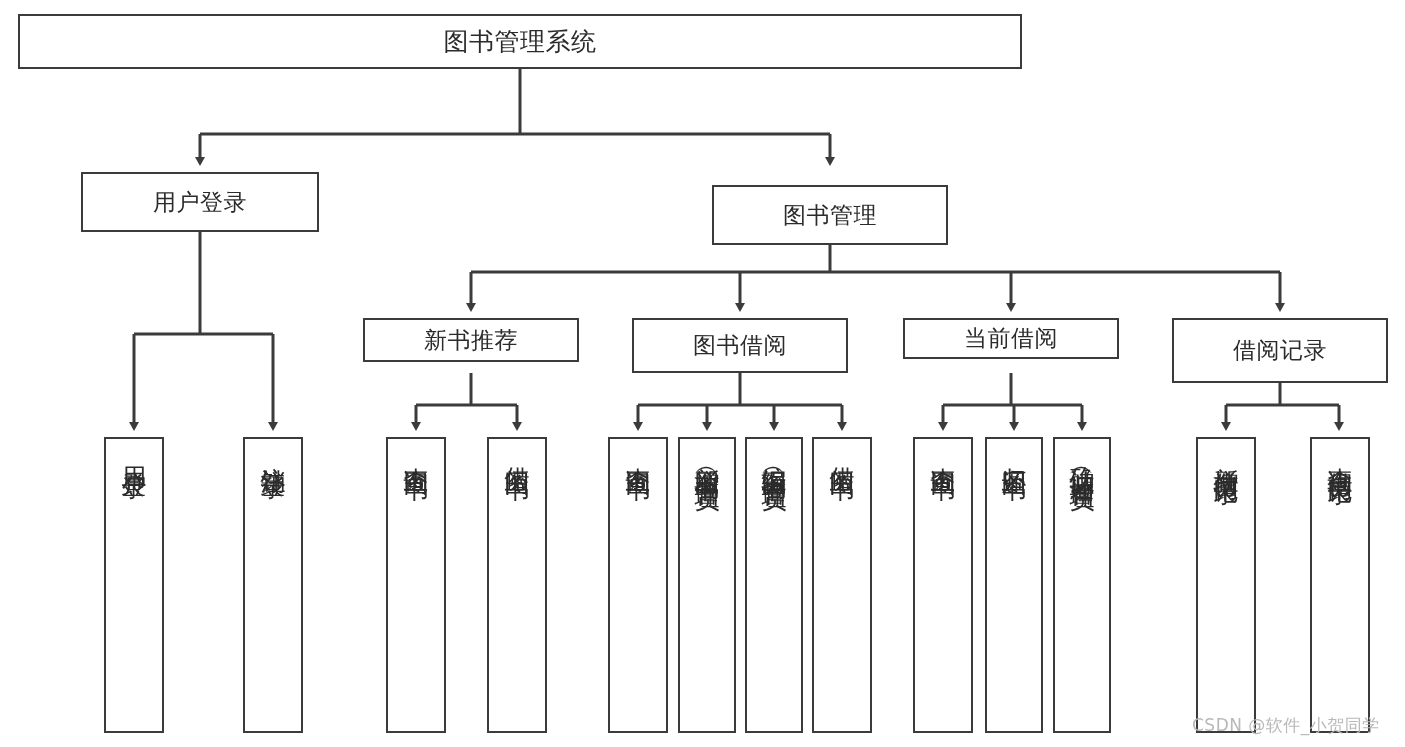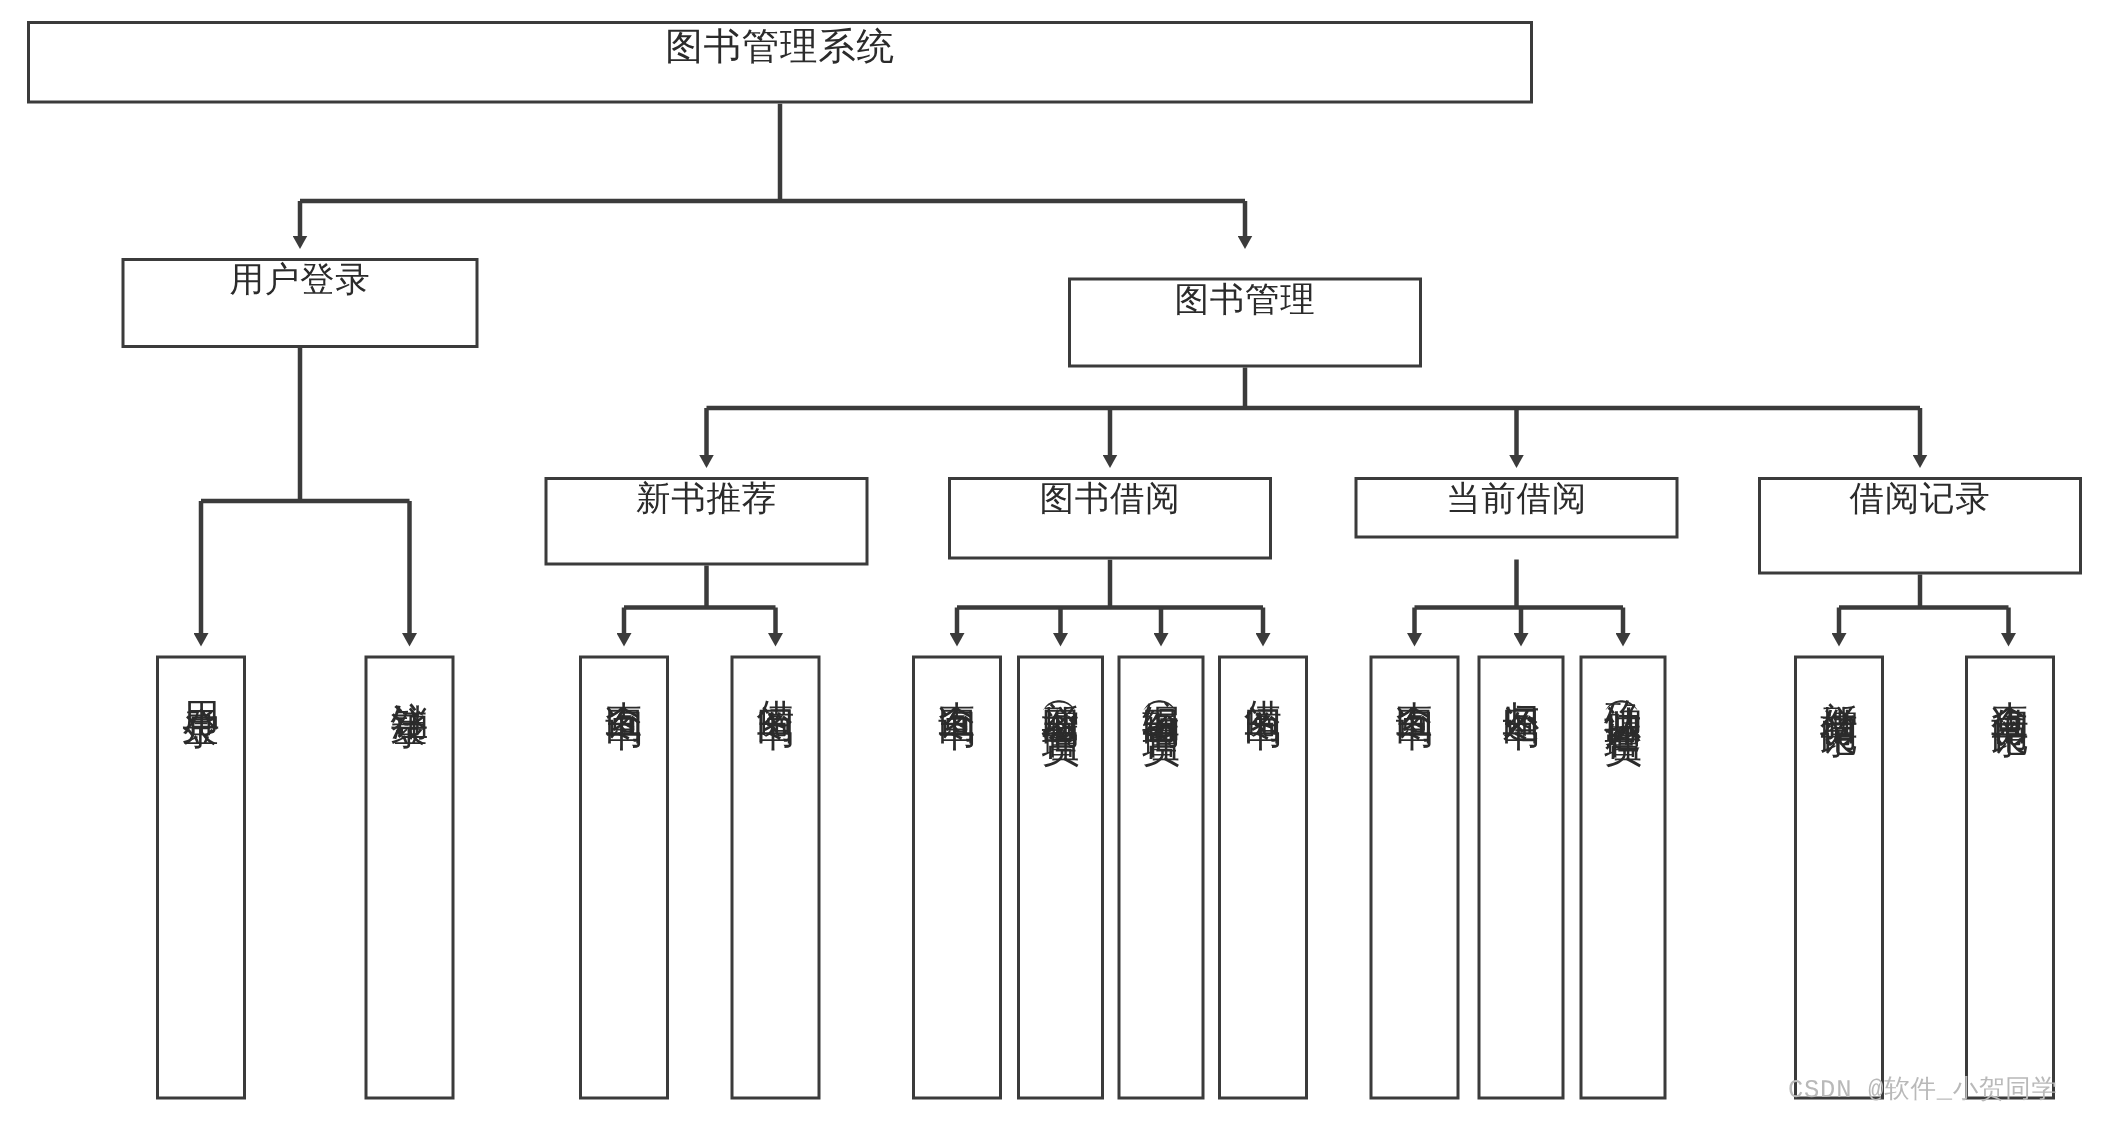--- a/index.html
+++ b/index.html
@@ -25,20 +25,21 @@
     width: 1405px;
     height: 747px;
     pointer-events: none;
   }
   .node {
     position: absolute;
     box-sizing: border-box;
     border: 2.5px solid #3b3b3b;
     background: #ffffff;
     display: flex;
+    align-items: center;
     justify-content: center;
     color: #2b2b2b;
   }
   .node-label {
     display: block;
     text-align: center;
     line-height: 1.16;
     letter-spacing: 0.5px;
     color: #2b2b2b;
   }
@@ -131,21 +132,21 @@
     <span class="node-label">图书管理系统</span>
   </div>
 
   <div class="node horiz" style="left: 81px; top: 172px; width: 238px; height: 60px;">
     <span class="node-label">用户登录</span>
   </div>
   <div class="node horiz" style="left: 712px; top: 172px; width: 236px; height: 60px; margin-top: 13px;">
     <span class="node-label">图书管理</span>
   </div>
 
-  <div class="node horiz" style="left: 363px; top: 318px; width: 216px; height: 59px;">
+  <div class="node horiz" style="left: 363px; top: 318px; width: 216px; height: 44px;">
     <span class="node-label">新书推荐</span>
   </div>
   <div class="node horiz" style="left: 632px; top: 318px; width: 216px; height: 55px;">
     <span class="node-label">图书借阅</span>
   </div>
   <div class="node horiz" style="left: 903px; top: 318px; width: 216px; height: 41px;">
     <span class="node-label">当前借阅</span>
   </div>
   <div class="node horiz" style="left: 1172px; top: 318px; width: 216px; height: 65px;">
     <span class="node-label">借阅记录</span>
@@ -184,15 +185,15 @@
   <div class="node vert" style="left: 1053px; top: 437px; width: 58px; height: 296px;">
     <span class="node-label">确认归还（管理员）</span>
   </div>
   <div class="node vert" style="left: 1196px; top: 437px; width: 60px; height: 296px;">
     <span class="node-label">新增借阅记录</span>
   </div>
   <div class="node vert" style="left: 1310px; top: 437px; width: 60px; height: 296px;">
     <span class="node-label">查询借阅记录</span>
   </div>
 
-  <div class="watermark" style="left: 1192px; top: 714px; font-family: Liberation Mono, monospace;">CSDN @软件_小贺同学</div>
+  <div class="watermark" style="left: 1192px; top: 714px;">CSDN @软件_小贺同学</div>
 
 </div>
 
 </body></html>

